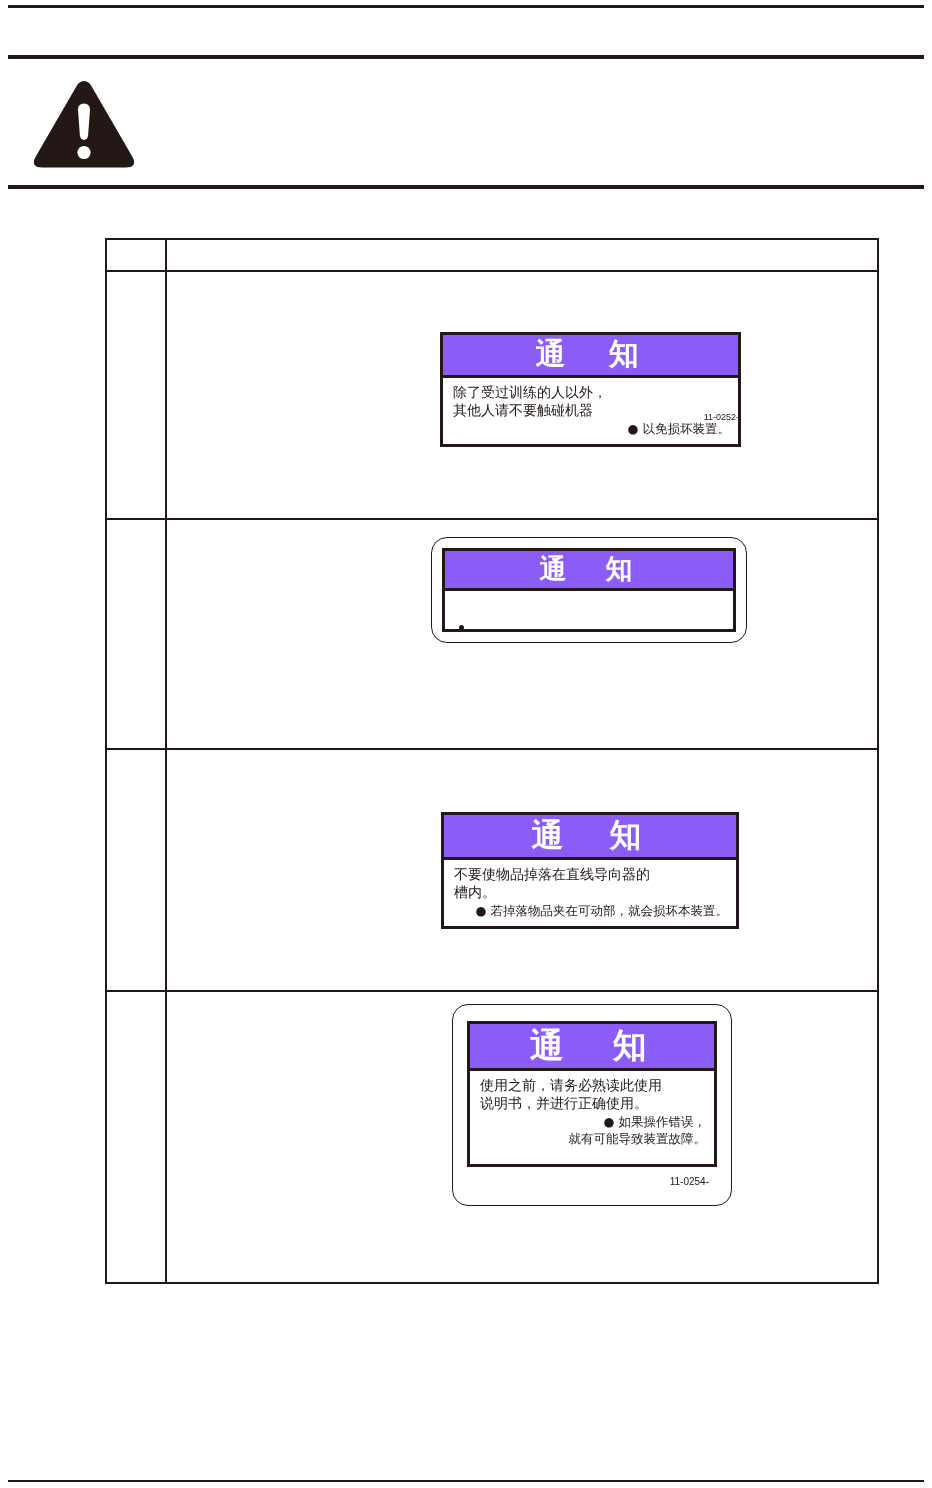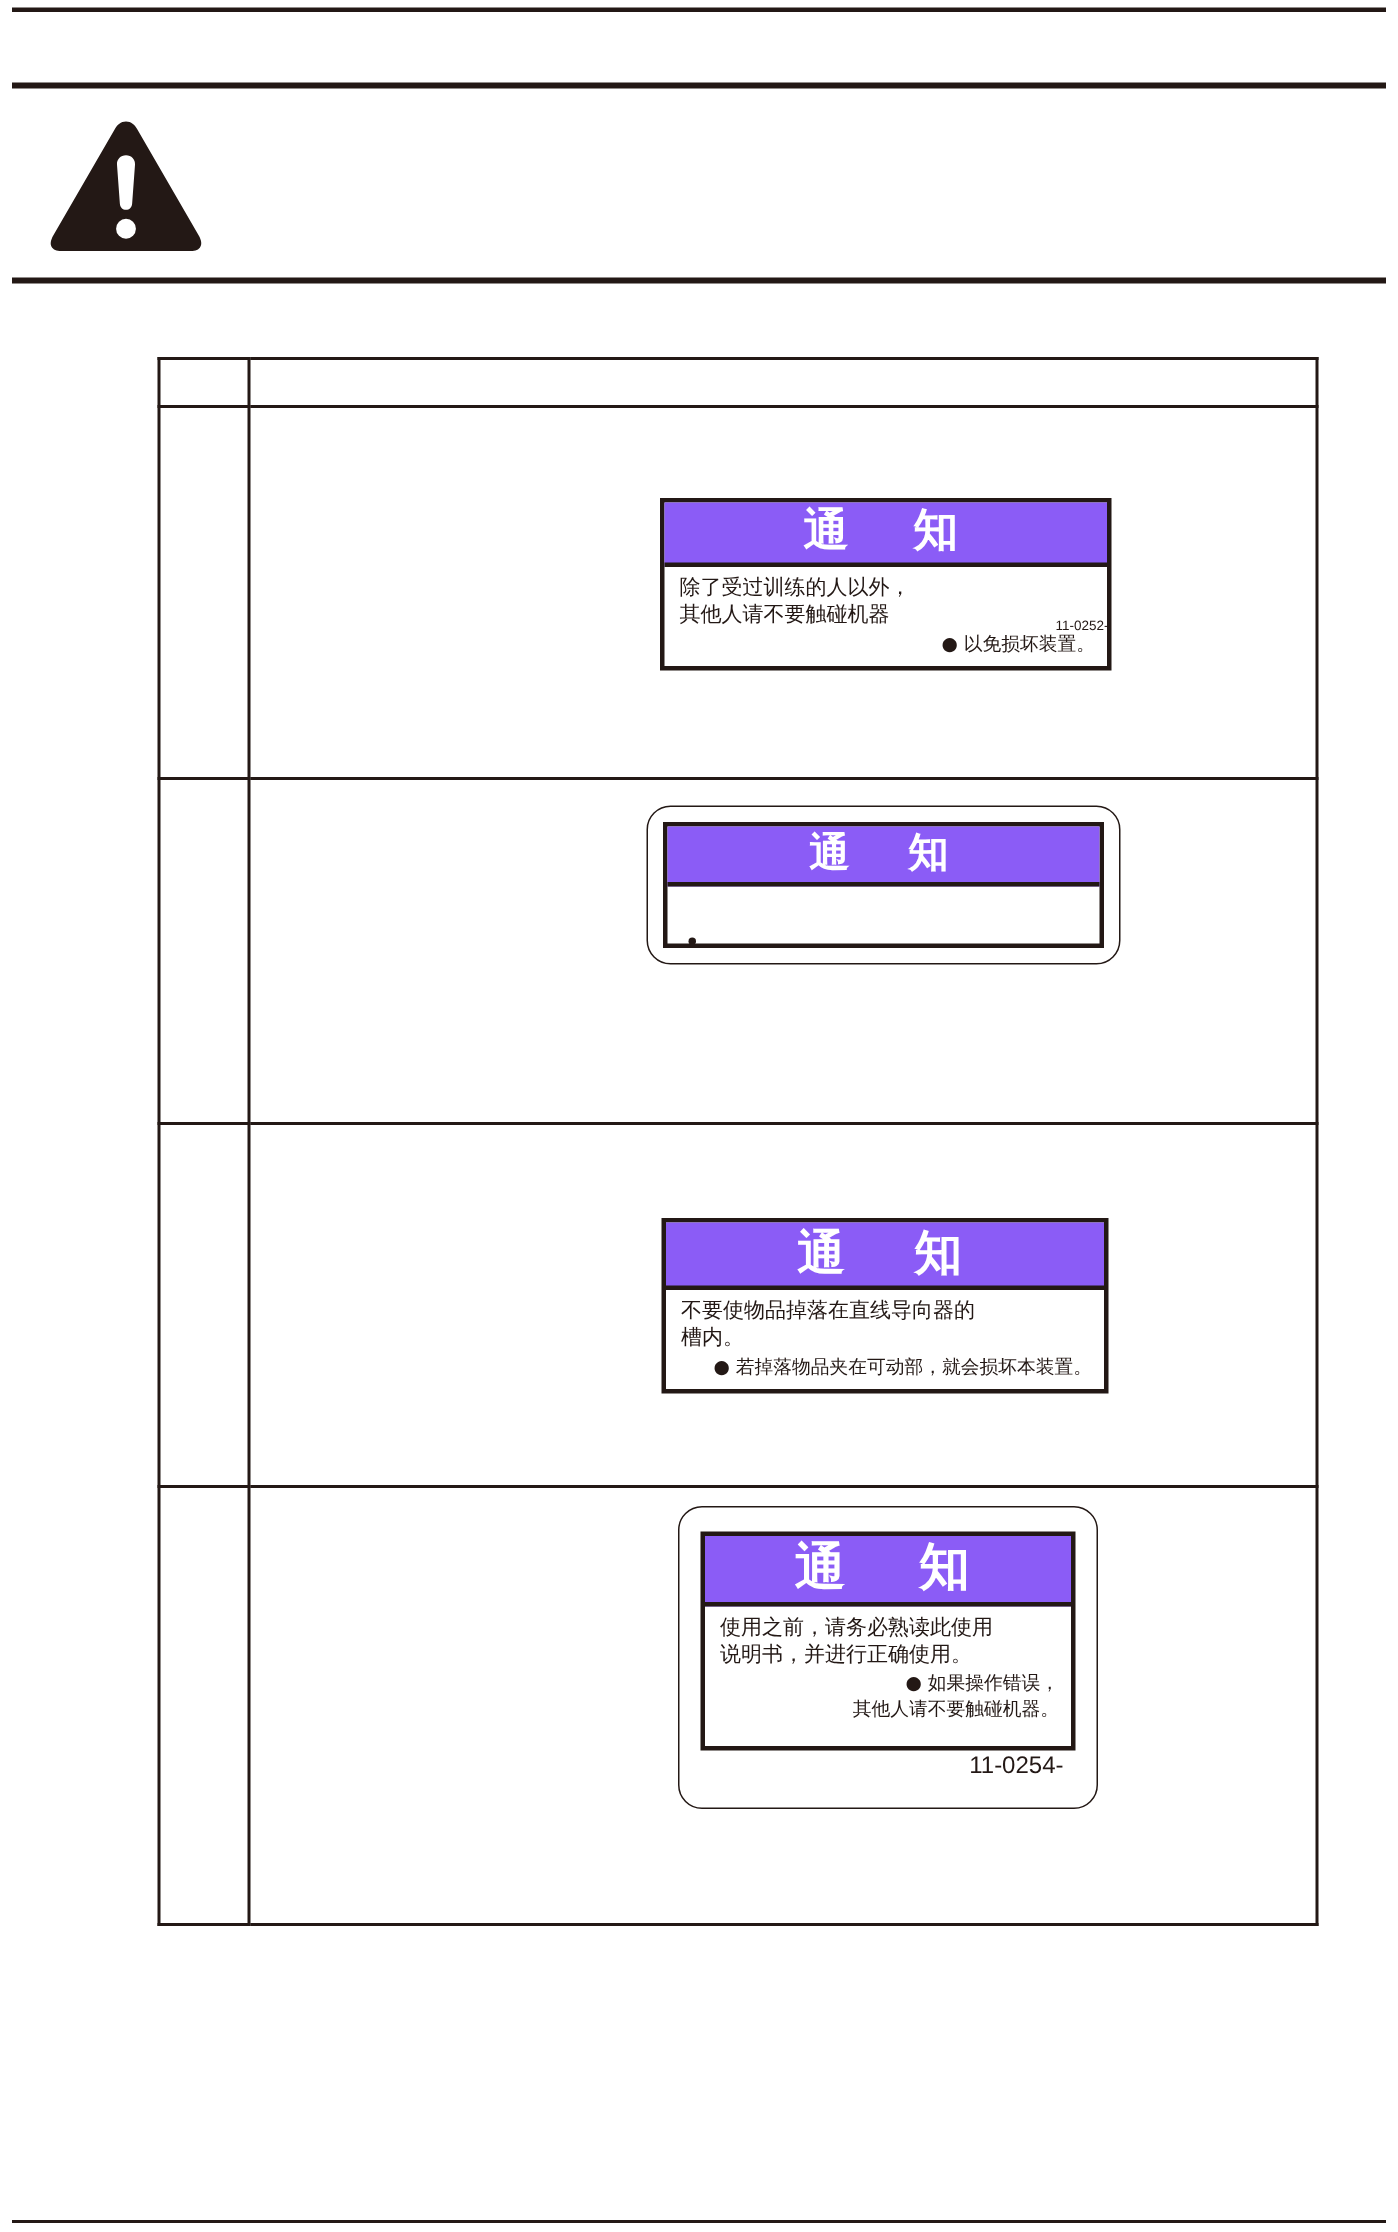--- a/index.html
+++ b/index.html
@@ -144,21 +144,21 @@
   #sticker-2 .sticker-head { font-size: 27px; }
 
   
   #sticker-3 { left: 274px; top: 62px; width: 298px; }
   #sticker-3 .sticker-head { font-size: 32px; }
 
   
   #sticker-4 { left: 285px; top: 12px; width: 280px; height: 202px; }
   #sticker-4 .sticker-frame { position: absolute; left: 14px; top: 16px; right: 14px; bottom: 38px; }
   #sticker-4 .sticker-head { font-size: 34px; }
-  #sticker-4 .part-no { right: 22px; bottom: 18px; font-size: 16px; }
+  #sticker-4 .part-no { right: 22px; bottom: 18px; font-size: 10px; }
 </style>
 </head>
 <body>
 
 <div class="rule rule-top"></div>
 <div class="rule rule-header"></div>
 <div class="rule rule-under"></div>
 <div class="rule rule-footer"></div>
 
 <div class="warn-icon">
@@ -233,21 +233,21 @@
       <td class="col-num"></td>
       <td class="col-body">
         <div class="cell-inner">
           <div class="sticker rounded" id="sticker-4">
             <div class="sticker-frame">
               <div class="sticker-head">通　知</div>
               <div class="sticker-body">
                 <div class="body-main">使用之前，请务必熟读此使用
 说明书，并进行正确使用。</div>
                 <div class="body-note">● 如果操作错误，
-　 其他人请不要触碰机器。</div>
+　 就有可能导致装置故障。</div>
               </div>
             </div>
             <div class="part-no">11-0254-</div>
           </div>
         </div>
       </td>
     </tr>
   </tbody>
 </table>
 

